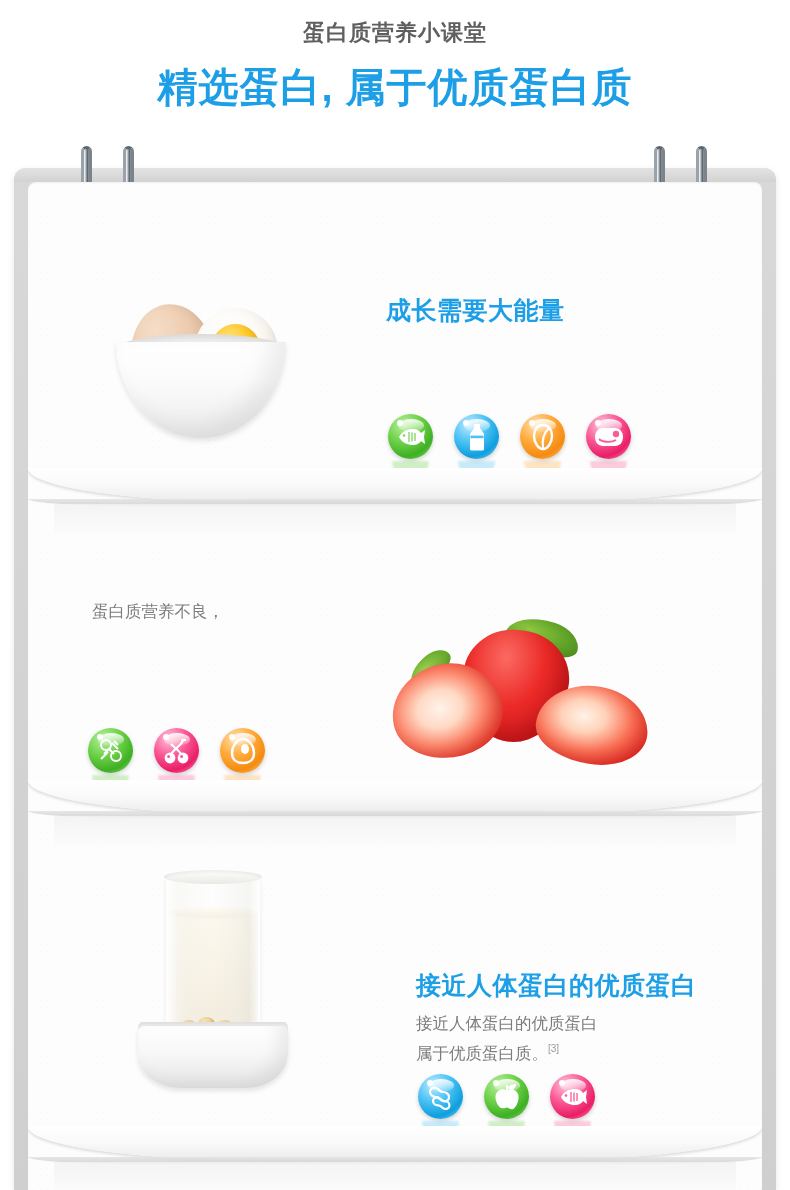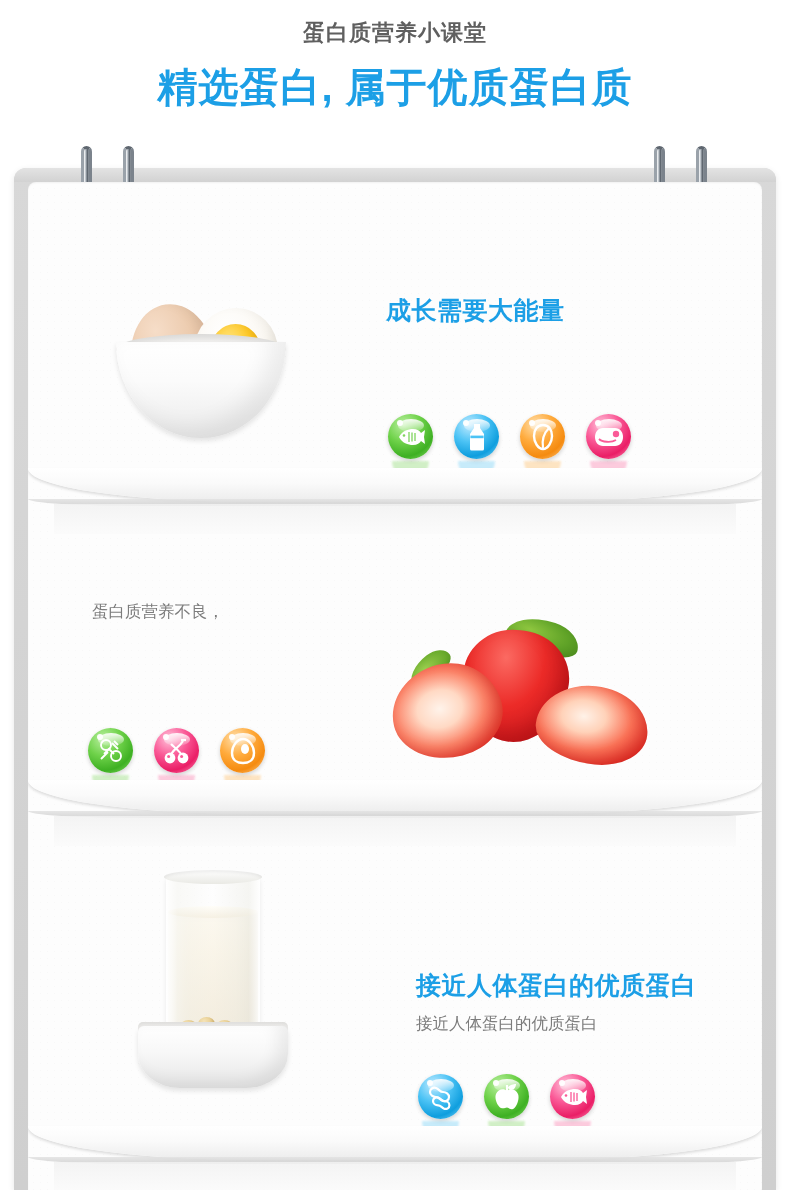--- a/index.html
+++ b/index.html
@@ -421,20 +421,23 @@
         <div class="bean" style="left:76px;top:182px;"></div>
       </div>
       <div class="bean-dish-rim"></div>
       <div class="bean-dish"></div>
     </div>
 
     <div class="txt" style="left:388px;top:752px;margin-top:35px;">
       <div class="sec-title">接近人体蛋白的优质蛋白</div>
       <div style="height:9px;"></div>
       <div class="sec-body">接近人体蛋白的优质蛋白</div>
+      <div class="sec-body">
+        <span>属于优质蛋白质。</span><sup>[3]</sup>
+      </div>
     </div>
 
     <div class="badges" style="left:390px;top:892px;">
       <div class="badge g-blue">
         <div class="dot"></div>
           <div class="sheen"></div>
         <svg width="30" height="26" viewBox="0 0 30 26">
             <g fill="none" stroke="#fff" stroke-width="2.2">
               <path d="M4 8c0-3 3-5 6-4s4 4 7 4 6 2 6 5-3 5-6 4-4-4-7-4-6-2-6-5z"></path>
               <path d="M7 17c0-2.6 2.6-4.3 5.2-3.4s3.4 3.4 6 3.4 5.2 1.7 5.2 4.3-2.6 4.3-5.2 3.4-3.4-3.4-6-3.4S7 19.6 7 17z"></path>

